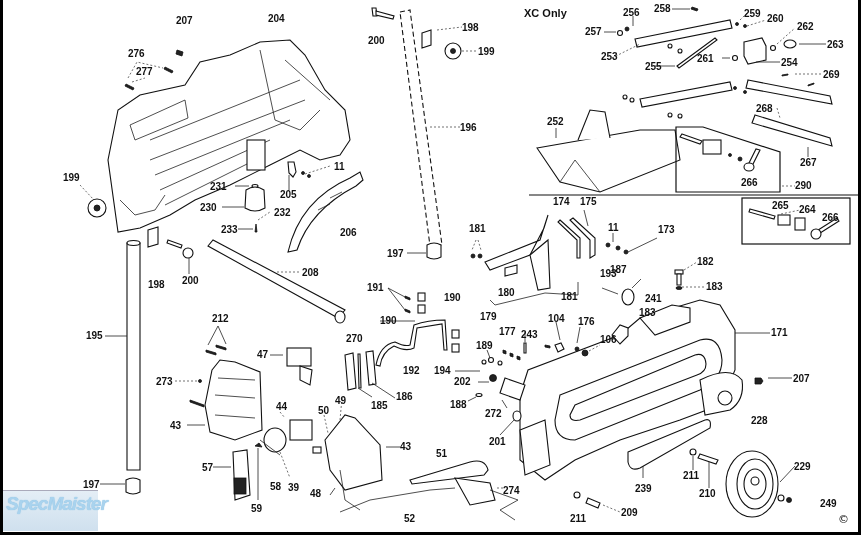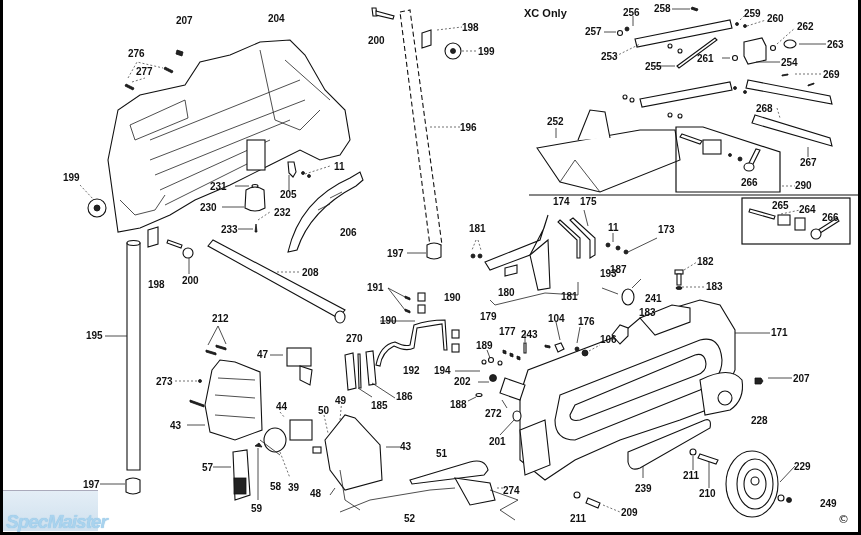--- a/index.html
+++ b/index.html
@@ -11,21 +11,21 @@
   svg#diagram { position: absolute; left: 0; top: 0; }
   .lbl { font-family: "Liberation Sans", sans-serif; font-size: 10px; font-weight: bold; fill: #111; }
   .xc { font-family: "Liberation Sans", sans-serif; font-size: 11px; font-weight: bold; fill: #111; }
   .part { fill: #fff; stroke: #111; stroke-width: 1.1; }
   .partd { fill: #fff; stroke: #111; stroke-width: 1.1; stroke-dasharray: 5 3; }
   .lead { stroke: #222; stroke-width: 0.8; fill: none; }
   .leadd { stroke: #333; stroke-width: 0.7; fill: none; stroke-dasharray: 2 2; }
   .dark { fill: #222; stroke: #111; stroke-width: 0.8; }
   .box { fill: none; stroke: #111; stroke-width: 1.2; }
   #watermark { position: absolute; left: 2px; top: 490px; width: 96px; height: 40px; background: linear-gradient(#e4eef6, #cfe0ee); border-top: 1px solid #aab; }
-  #watermark span { display: block; font-family: "Liberation Sans", sans-serif; font-size: 19px; font-weight: bold; color: #a9d3ee; letter-spacing: -1px; padding: 20px 0 0 4px; text-shadow: 0 0 1px #7fb8dd; font-style: italic; }
+  #watermark span { display: block; font-family: "Liberation Sans", sans-serif; font-size: 19px; font-weight: bold; color: #a9d3ee; letter-spacing: -1px; padding: 2px 0 0 4px; text-shadow: 0 0 1px #7fb8dd; font-style: italic; }
   #copyright { position: absolute; left: 838px; top: 513px; font-size: 11px; font-family: "DejaVu Sans", sans-serif; color: #111; }
 </style>
 </head>
 <body>
 
 <div id="frame">
   <svg id="diagram" width="861" height="535" viewBox="0 0 861 535" xmlns="http://www.w3.org/2000/svg">
 
     <g>
       <path class="part" d="M118,232 L108,160 L118,110 L140,95 L185,85 L200,62 L230,55 L260,42 L290,40 L305,55 L325,90 L345,110 L350,140 L340,155 L320,160 L300,150 L270,165 L230,185 L195,200 L170,215 L140,228 Z"></path>

